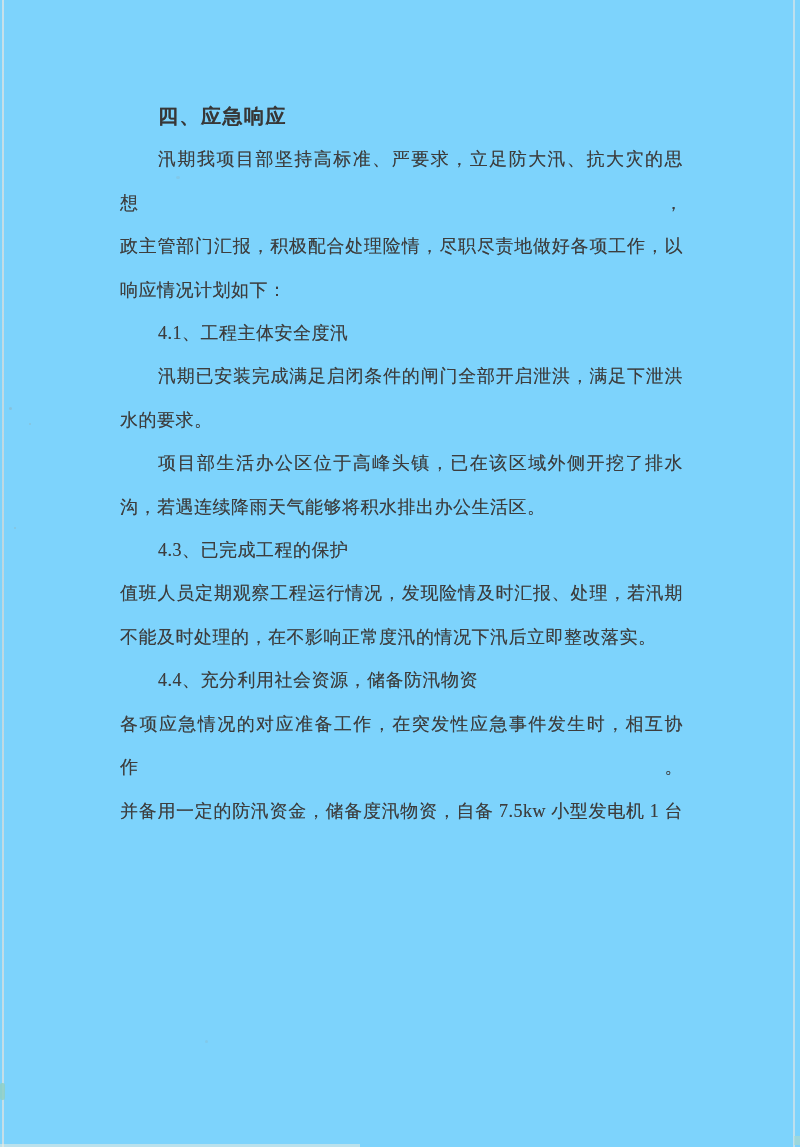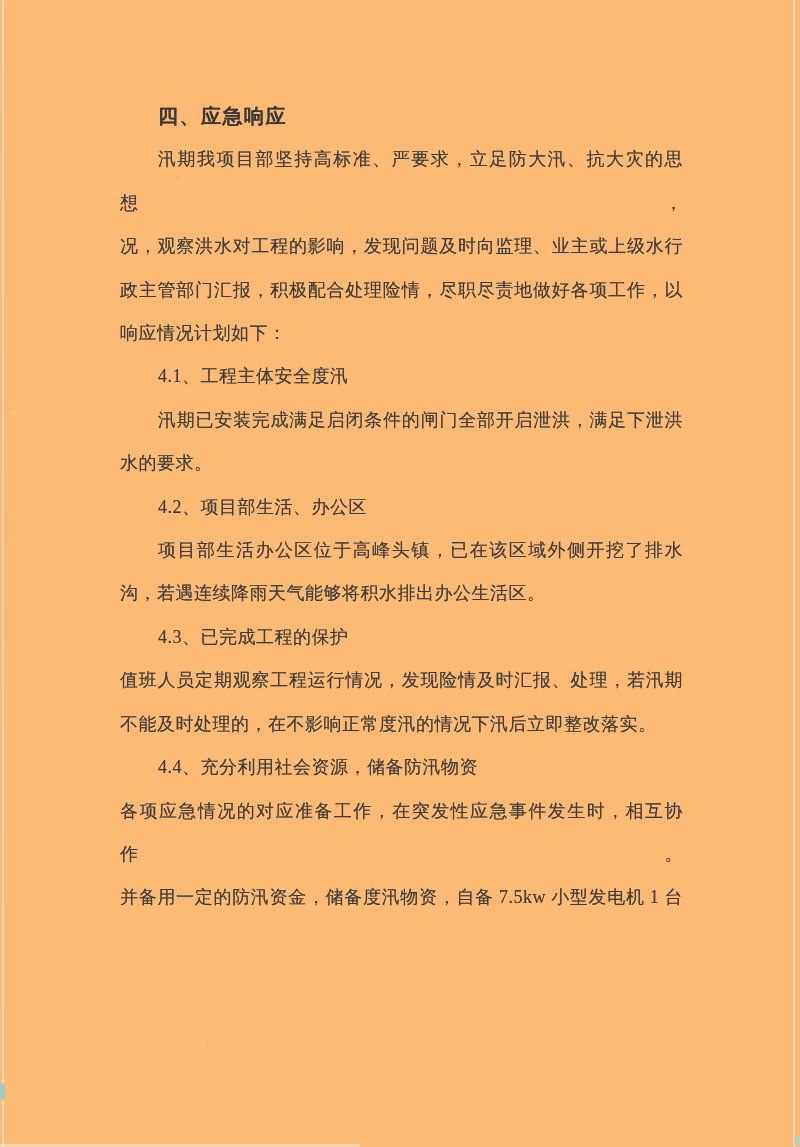--- a/index.html
+++ b/index.html
@@ -4,21 +4,21 @@
 <style>
   html, body {
     margin: 0;
     padding: 0;
     background: #ffffff;
   }
   .page {
     position: relative;
     width: 800px;
     height: 1147px;
-    background: #fdba74;
+    background: #7dd3fc;
     overflow: hidden;
     font-family: "Liberation Serif", "DejaVu Serif", serif;
   }
   
   .edge-left {
     position: absolute;
     left: 2px; top: 0;
     width: 2px; height: 100%;
     background: linear-gradient(#e6e6e2, #d9d9d4, #e4e4e0);
     opacity: 0.7;
@@ -111,27 +111,25 @@
   <div class="mark-teal-2"></div>
   <div class="speck s1"></div>
   <div class="speck s2"></div>
   <div class="speck s3"></div>
   <div class="speck s4"></div>
   <div class="speck s5"></div>
 
   <div class="text-block">
     <div class="heading">四、应急响应</div>
     <div class="line indent">汛期我项目部坚持高标准、严要求，立足防大汛、抗大灾的思想，</div>
-    <div class="line">况，观察洪水对工程的影响，发现问题及时向监理、业主或上级水行</div>
     <div class="line">政主管部门汇报，积极配合处理险情，尽职尽责地做好各项工作，以</div>
     <div class="plain">响应情况计划如下：</div>
     <div class="plain indent">4.1、工程主体安全度汛</div>
     <div class="line indent">汛期已安装完成满足启闭条件的闸门全部开启泄洪，满足下泄洪</div>
     <div class="plain">水的要求。</div>
-    <div class="plain indent">4.2、项目部生活、办公区</div>
     <div class="line indent">项目部生活办公区位于高峰头镇，已在该区域外侧开挖了排水</div>
     <div class="plain">沟，若遇连续降雨天气能够将积水排出办公生活区。</div>
     <div class="plain indent">4.3、已完成工程的保护</div>
     <div class="line">值班人员定期观察工程运行情况，发现险情及时汇报、处理，若汛期</div>
     <div class="plain">不能及时处理的，在不影响正常度汛的情况下汛后立即整改落实。</div>
     <div class="plain indent">4.4、充分利用社会资源，储备防汛物资</div>
     <div class="line">各项应急情况的对应准备工作，在突发性应急事件发生时，相互协作。</div>
     <div class="line">并备用一定的防汛资金，储备度汛物资，自备 7.5kw 小型发电机 1 台</div>
   </div>
 

